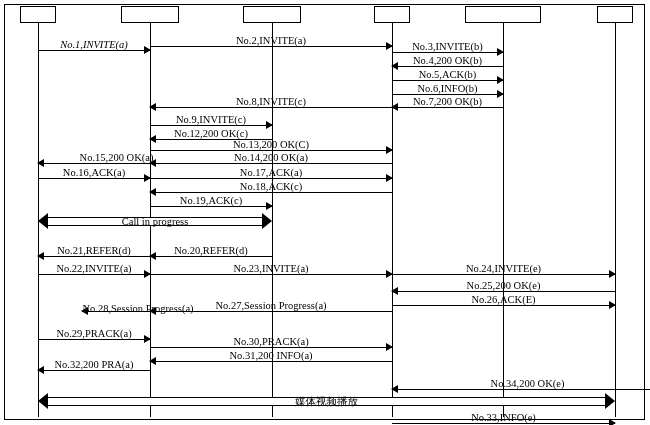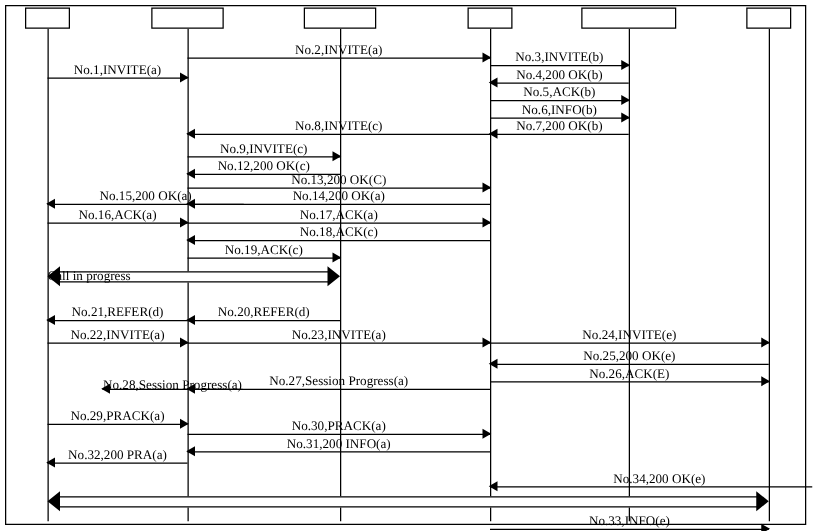--- a/index.html
+++ b/index.html
@@ -119,21 +119,21 @@
   }
   .bigarrow .tipR {
     right: 0;
     border-left: 10px solid #000000;
   }
   .bigarrow .lbl {
     position: absolute;
     left: 0;
     width: 100%;
     top: 2px;
-    text-align: left;
+    text-align: center;
     font-size: 10.5px;
     line-height: 13px;
     white-space: nowrap;
     z-index: 4;
   }
 </style>
 </head>
 <body>
 
 <div id="root">
@@ -144,21 +144,21 @@
       <div class="lifeline-head" style="left: 121px; top: 6px; width: 58px;"></div>
       <div class="lifeline-line" style="left: 150px; top: 23px; height: 394px;"></div>
       <div class="lifeline-head" style="left: 243px; top: 6px; width: 58px;"></div>
       <div class="lifeline-line" style="left: 272px; top: 23px; height: 394px;"></div>
       <div class="lifeline-head" style="left: 374px; top: 6px; width: 36px;"></div>
       <div class="lifeline-line" style="left: 392px; top: 23px; height: 394px;"></div>
       <div class="lifeline-head" style="left: 465px; top: 6px; width: 76px;"></div>
       <div class="lifeline-line" style="left: 503px; top: 23px; height: 394px;"></div>
       <div class="lifeline-head" style="left: 597px; top: 6px; width: 36px;"></div>
       <div class="lifeline-line" style="left: 615px; top: 23px; height: 394px;"></div>
-      <div class="msg to-right" style="left: 38px; top: 56px; width: 112px;">
+      <div class="msg to-right" style="left: 38px; top: 44px; width: 112px; font-style: italic;">
         <div class="shaft"></div>
         <div class="head"></div>
         <div class="lbl">No.1,INVITE(a)</div>
       </div>
       <div class="msg to-right" style="left: 150px; top: 40px; width: 242px;">
         <div class="shaft"></div>
         <div class="head"></div>
         <div class="lbl">No.2,INVITE(a)</div>
       </div>
       <div class="msg to-right" style="left: 392px; top: 46px; width: 111px;">
@@ -314,15 +314,16 @@
       <div class="bigarrow" style="left: 38px; top: 213px; width: 234px;">
         <div class="body"></div>
         <div class="tipL"></div>
         <div class="tipR"></div>
         <div class="lbl">Call in progress</div>
       </div>
       <div class="bigarrow" style="left: 38px; top: 393px; width: 577px;">
         <div class="body"></div>
         <div class="tipL"></div>
         <div class="tipR"></div>
+        <div class="lbl">媒体视频播放</div>
       </div>
     </div>
 </div>
 
 </body></html>

